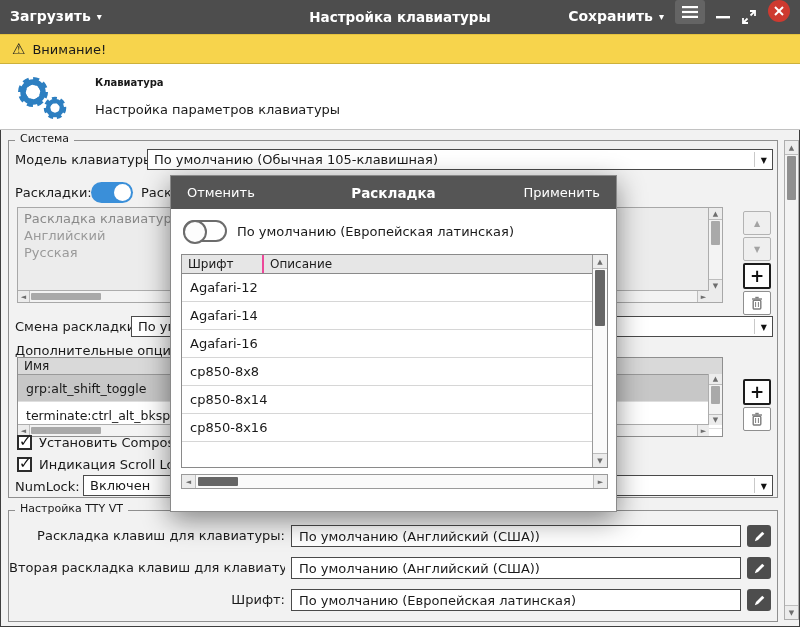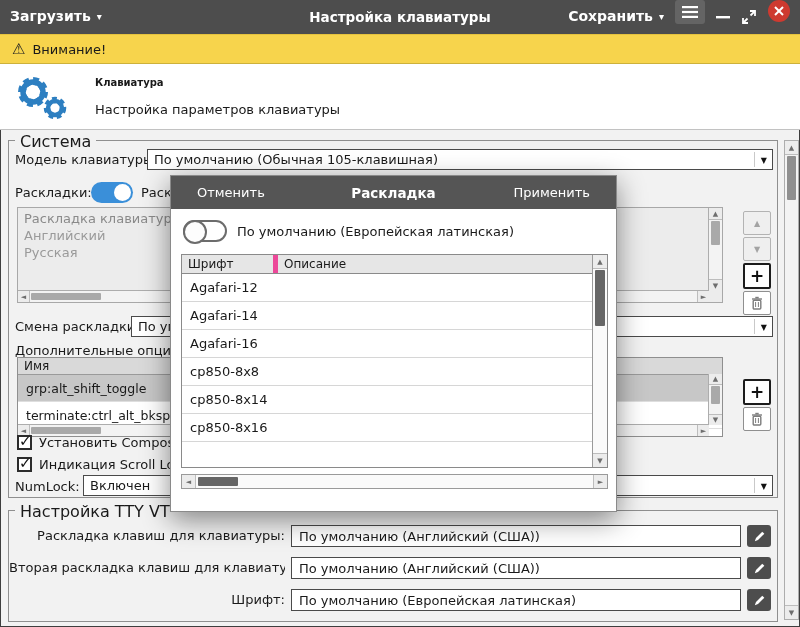--- a/index.html
+++ b/index.html
@@ -21,21 +21,21 @@
   .warnbar{position:absolute;left:0;top:34px;width:100%;height:30px;background:#f7d44c;border-top:1px solid #e6c33e;border-bottom:1px solid #cdb13b;display:flex;align-items:center;padding-left:12px;box-sizing:border-box;gap:7px}
   .warn-icon::before{content:"⚠";font-size:15px;color:#222}
 
   
   .pagehead{position:absolute;left:0;top:64px;width:100%;height:66px;background:#fff;border-bottom:1px solid #c2c2c2;box-sizing:border-box}
   .pagehead .title{position:absolute;left:95px;top:13px;font-size:10px;font-weight:bold}
   .pagehead .subtitle{position:absolute;left:95px;top:38px;font-size:13px}
 
   
   .fieldset{position:absolute;border:1px solid #8f8f8f;background:#f2f2f2;box-sizing:border-box}
-  .legend{position:absolute;top:-9px;left:6px;background:#f2f2f2;padding:0 5px;font-size:16px;color:#1a1a1a}
+  .legend{position:absolute;top:-9px;left:6px;background:#f2f2f2;padding:0 5px;font-size:11px;color:#1a1a1a}
 
   
   .combo{position:absolute;background:#fff;border:1px solid #4a4a4a;height:21px;box-sizing:border-box;display:flex;align-items:center;padding:0 22px 0 6px;font-size:13px}
   .combo::after{content:"▼";position:absolute;right:5px;top:50%;transform:translateY(-50%);font-size:8px;color:#111}
   .combo::before{content:"";position:absolute;right:17px;top:2px;bottom:2px;width:1px;background:#c9c9c9}
   .textbox{position:absolute;background:#fff;border:1px solid #4a4a4a;height:22px;box-sizing:border-box;display:flex;align-items:center;padding:0 7px;font-size:13px}
 
   .toggle{position:absolute;width:42px;height:21px;border-radius:11px}
   .toggle.on{background:#3a8fd9}
   .toggle.on .knob{position:absolute;right:2px;top:2px;width:17px;height:17px;border-radius:50%;background:#fff}
@@ -61,21 +61,21 @@
   .sb-arrow{position:absolute;display:flex;align-items:center;justify-content:center;font-size:7px;color:#6e6e6e;background:#ececec}
   .sb-thumb{position:absolute;background:#a9a9a9;border-radius:1px}
 
   .opt-table{position:absolute;background:#fff;border:1px solid #8f8f8f;box-sizing:border-box}
   .opt-head{height:16px;background:#d9d9d9;border-bottom:1px solid #9a9a9a;font-size:12px;display:flex;align-items:center;padding-left:6px}
   .opt-row{height:26px;display:flex;align-items:center;padding-left:8px;font-size:12.5px;border-bottom:1px solid #dedede}
   .opt-row.selected{background:#c7c7c7}
 
   
   .dialog{position:absolute;left:170px;top:175px;width:447px;height:337px;background:#fff;border:1px solid #8a8a8a;box-shadow:0 8px 26px rgba(0,0,0,.45);z-index:20;box-sizing:border-box}
-  .dlg-head{position:absolute;left:0;top:0;right:0;height:33px;background:#555;color:#fff;display:flex;align-items:center;justify-content:space-between;padding:0 26px;box-sizing:border-box;font-size:13px}
+  .dlg-head{position:absolute;left:0;top:0;right:0;height:33px;background:#555;color:#fff;display:flex;align-items:center;justify-content:space-between;padding:0 16px;box-sizing:border-box;font-size:13px}
   .dlg-title{position:absolute;left:0;right:0;text-align:center;font-weight:bold;font-size:13.5px;pointer-events:none}
   .dlg-table{position:absolute;left:10px;top:78px;width:427px;height:214px;border:1px solid #8a8a8a;box-sizing:border-box;background:#fff}
   .dlg-thead{display:flex;height:18px;border-bottom:1px solid #8a8a8a;background:#e6e6e6;font-size:12px}
   .dlg-th{display:flex;align-items:center;padding-left:6px;box-sizing:border-box}
   .dlg-row{height:28px;display:flex;align-items:center;padding-left:8px;font-size:13px;border-bottom:1px solid #d6d6d6;width:412px;box-sizing:border-box}
 </style>
 </head>
 <body>
 
 <div class="app">
@@ -268,21 +268,21 @@
       <span>Применить</span>
     </div>
 
     <div class="toggle off" style="left:12px;top:44px">
         <span class="knob"></span>
       </div>
     <div class="abs nowrap" style="left:66px;top:48px">По умолчанию (Европейская латинская)</div>
 
     <div class="dlg-table">
       <div class="dlg-thead">
-        <div class="dlg-th" style="width:96px;border-right:5px solid #ec4899">Шрифт</div>
+        <div class="dlg-th" style="width:82px;border-right:2px solid #ec4899">Шрифт</div>
         <div class="dlg-th" style="flex:1">Описание</div>
       </div>
       <div class="dlg-row">Agafari-12</div>
       <div class="dlg-row">Agafari-14</div>
       <div class="dlg-row">Agafari-16</div>
       <div class="dlg-row">cp850-8x8</div>
       <div class="dlg-row">cp850-8x14</div>
       <div class="dlg-row">cp850-8x16</div>
       <div class="vscroll" style="top:0;bottom:0;width:15px;background:#fafafa;border-left:1px solid #9a9a9a">
         <div class="sb-arrow" style="top:0;left:0;right:0;height:13px;border-bottom:1px solid #bdbdbd">▲</div>

